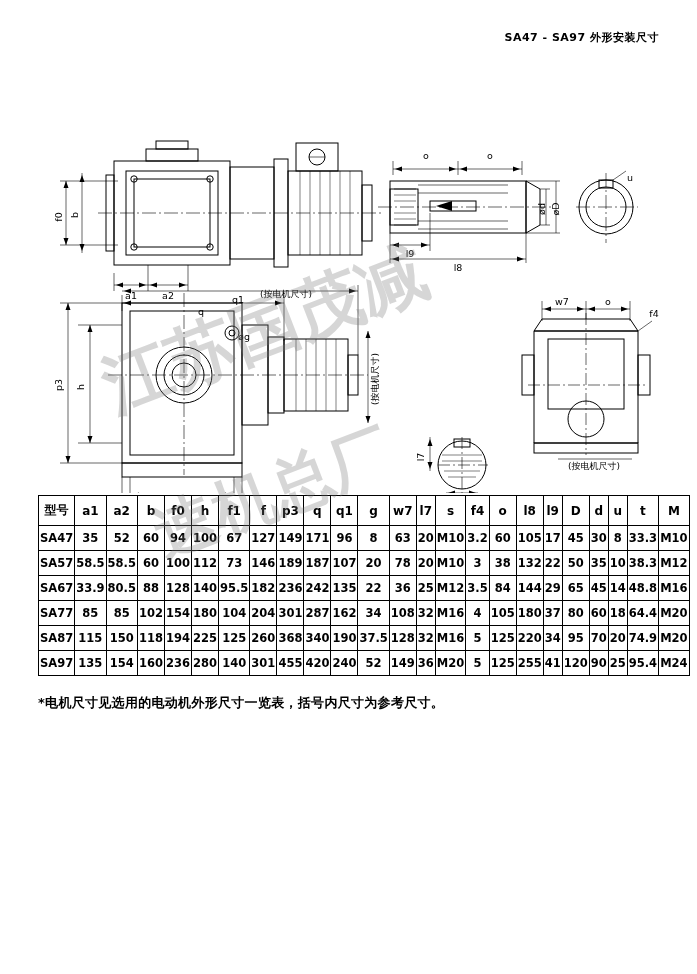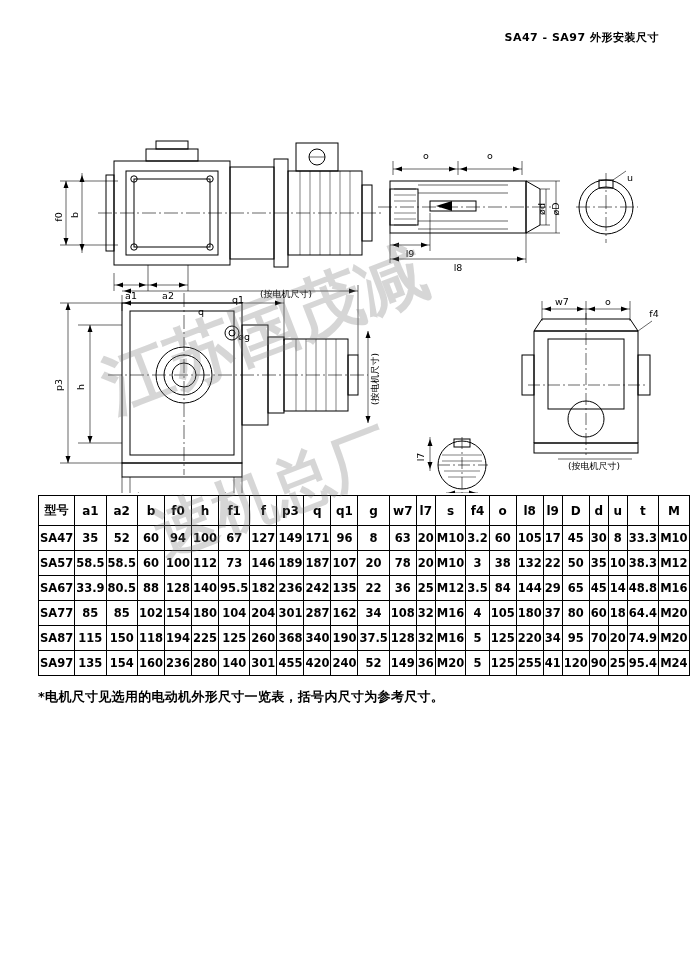--- a/index.html
+++ b/index.html
@@ -101,21 +101,21 @@
     padding: 6px 1px;
   }
   table.dims td.model, table.dims th.model {
     font-weight: bold;
     width: 52px;
   }
   table.dims tbody td {
     font-weight: bold;
   }
   .note {
-    margin-top: 12px;
+    margin-top: 18px;
     font-size: 13px;
     font-weight: bold;
     letter-spacing: 0.3px;
   }
   .pageno {
     position: absolute;
     bottom: 18px;
     left: 0;
     width: 592px;
     text-align: center;

